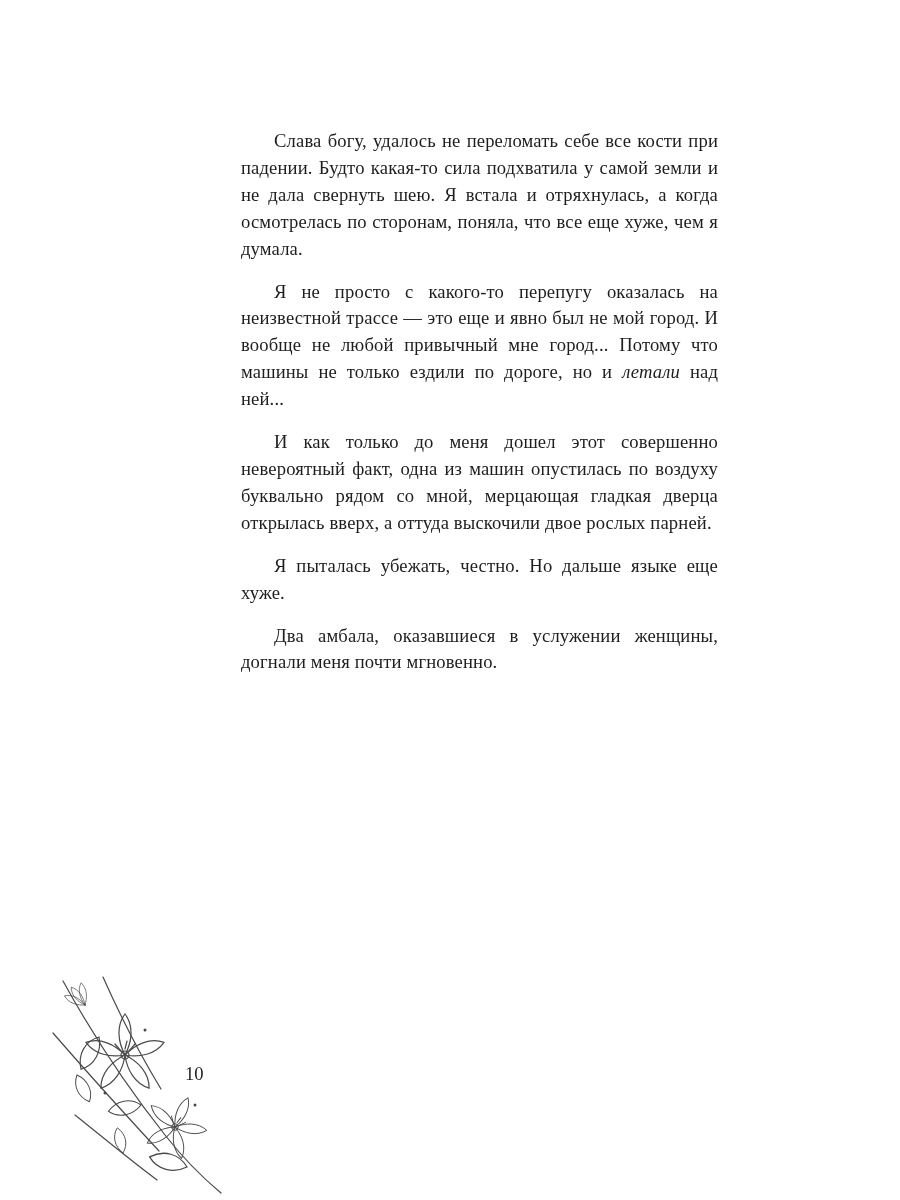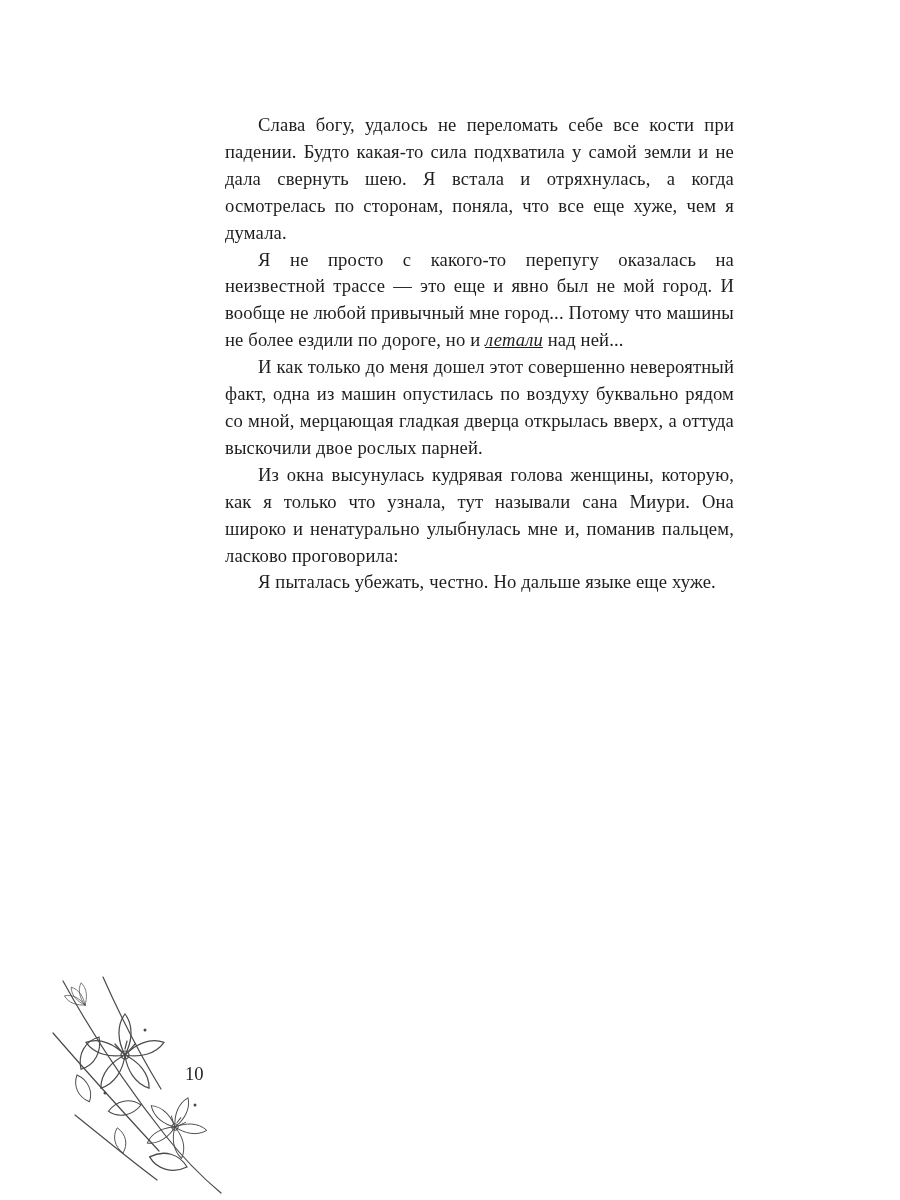--- a/index.html
+++ b/index.html
@@ -23,26 +23,25 @@
     position: absolute;
     left: 225px;
     top: 112px;
     width: 509px;
     font-size: 18.6px;
     line-height: 26.9px;
     text-align: justify;
     letter-spacing: 0.15px;
   }
   .text-block p {
-    margin: 0;
+    margin: 16px;
     text-indent: 33px;
   }
   .text-block .italic {
     font-style: italic;
-    text-decoration: underline;
   }
   .page-number {
     position: absolute;
     left: 185px;
     top: 1061px;
     font-size: 18.6px;
     line-height: 26.9px;
     color: #1e1e1e;
     text-align: center;
   }
@@ -106,19 +105,19 @@
       <circle cx="60" cy="118" r="1.5" fill="#4a4a4a" stroke="none"></circle>
       <circle cx="150" cy="130" r="1.5" fill="#4a4a4a" stroke="none"></circle>
       <circle cx="100" cy="55" r="1.5" fill="#4a4a4a" stroke="none"></circle>
     </g>
   </svg>
 
   <span class="page-number">10</span>
 
   <div class="text-block">
       <p><span>Слава богу, удалось не переломать себе все кости при падении. Будто какая-то сила подхватила у самой земли и не дала свернуть шею. Я встала и отряхнулась, а когда осмотрелась по сторонам, поняла, что все еще хуже, чем я думала.</span></p>
-      <p><span>Я не просто с какого-то перепугу оказалась на неизвестной трассе — это еще и явно был не мой город. И вообще не любой привычный мне город... Потому что машины не более ездили по дороге, но и </span><span class="italic">летали</span><span> над ней...</span></p>
+      <p><span>Я не просто с какого-то перепугу оказалась на неизвестной трассе — это еще и явно был не мой город. И вообще не любой привычный мне город... Потому что машины не только ездили по дороге, но и </span><span class="italic">летали</span><span> над ней...</span></p>
       <p><span>И как только до меня дошел этот совершенно невероятный факт, одна из машин опустилась по воздуху буквально рядом со мной, мерцающая гладкая дверца открылась вверх, а оттуда выскочили двое рослых парней.</span></p>
-      <p><span>Из окна высунулась кудрявая голова женщины, которую, как я только что узнала, тут называли сана Миури. Она широко и ненатурально улыбнулась мне и, поманив пальцем, ласково проговорила:</span></p>
       <p><span>Я пыталась убежать, честно. Но дальше языке еще хуже.</span></p>
+      <p><span>Два амбала, оказавшиеся в услужении женщины, догнали меня почти мгновенно.</span></p>
     </div>
 
 </div>
 
 </body></html>

